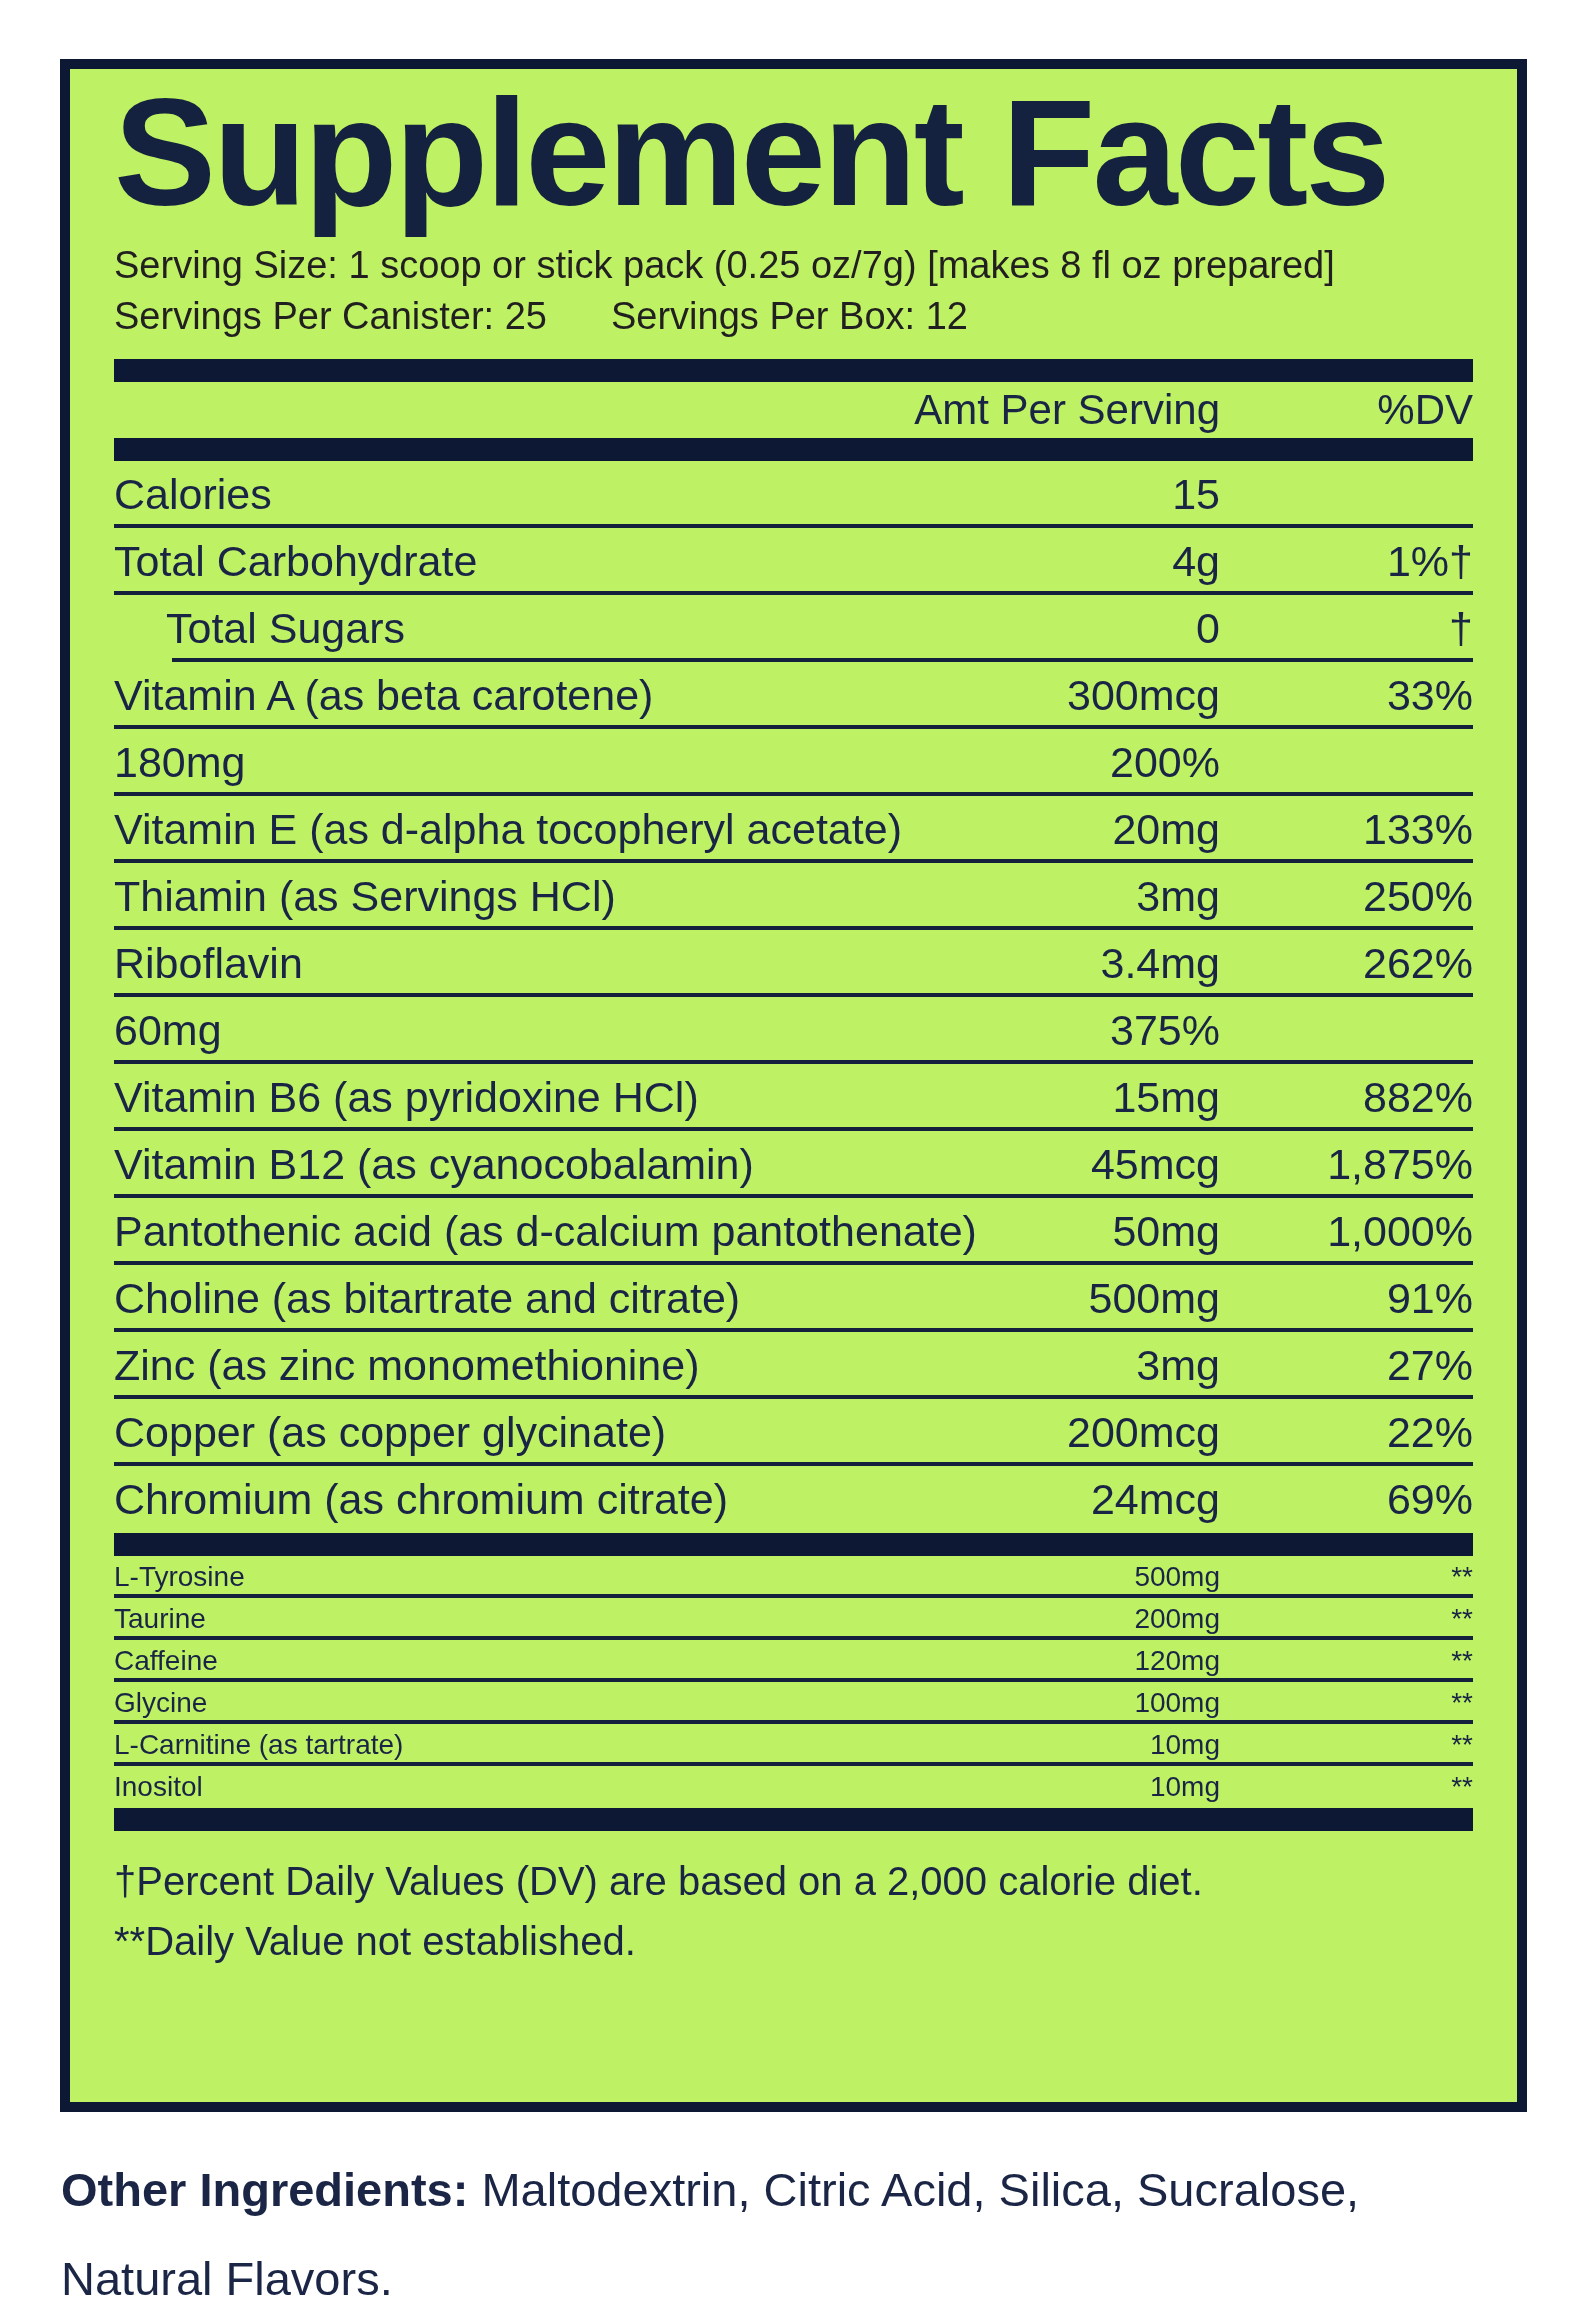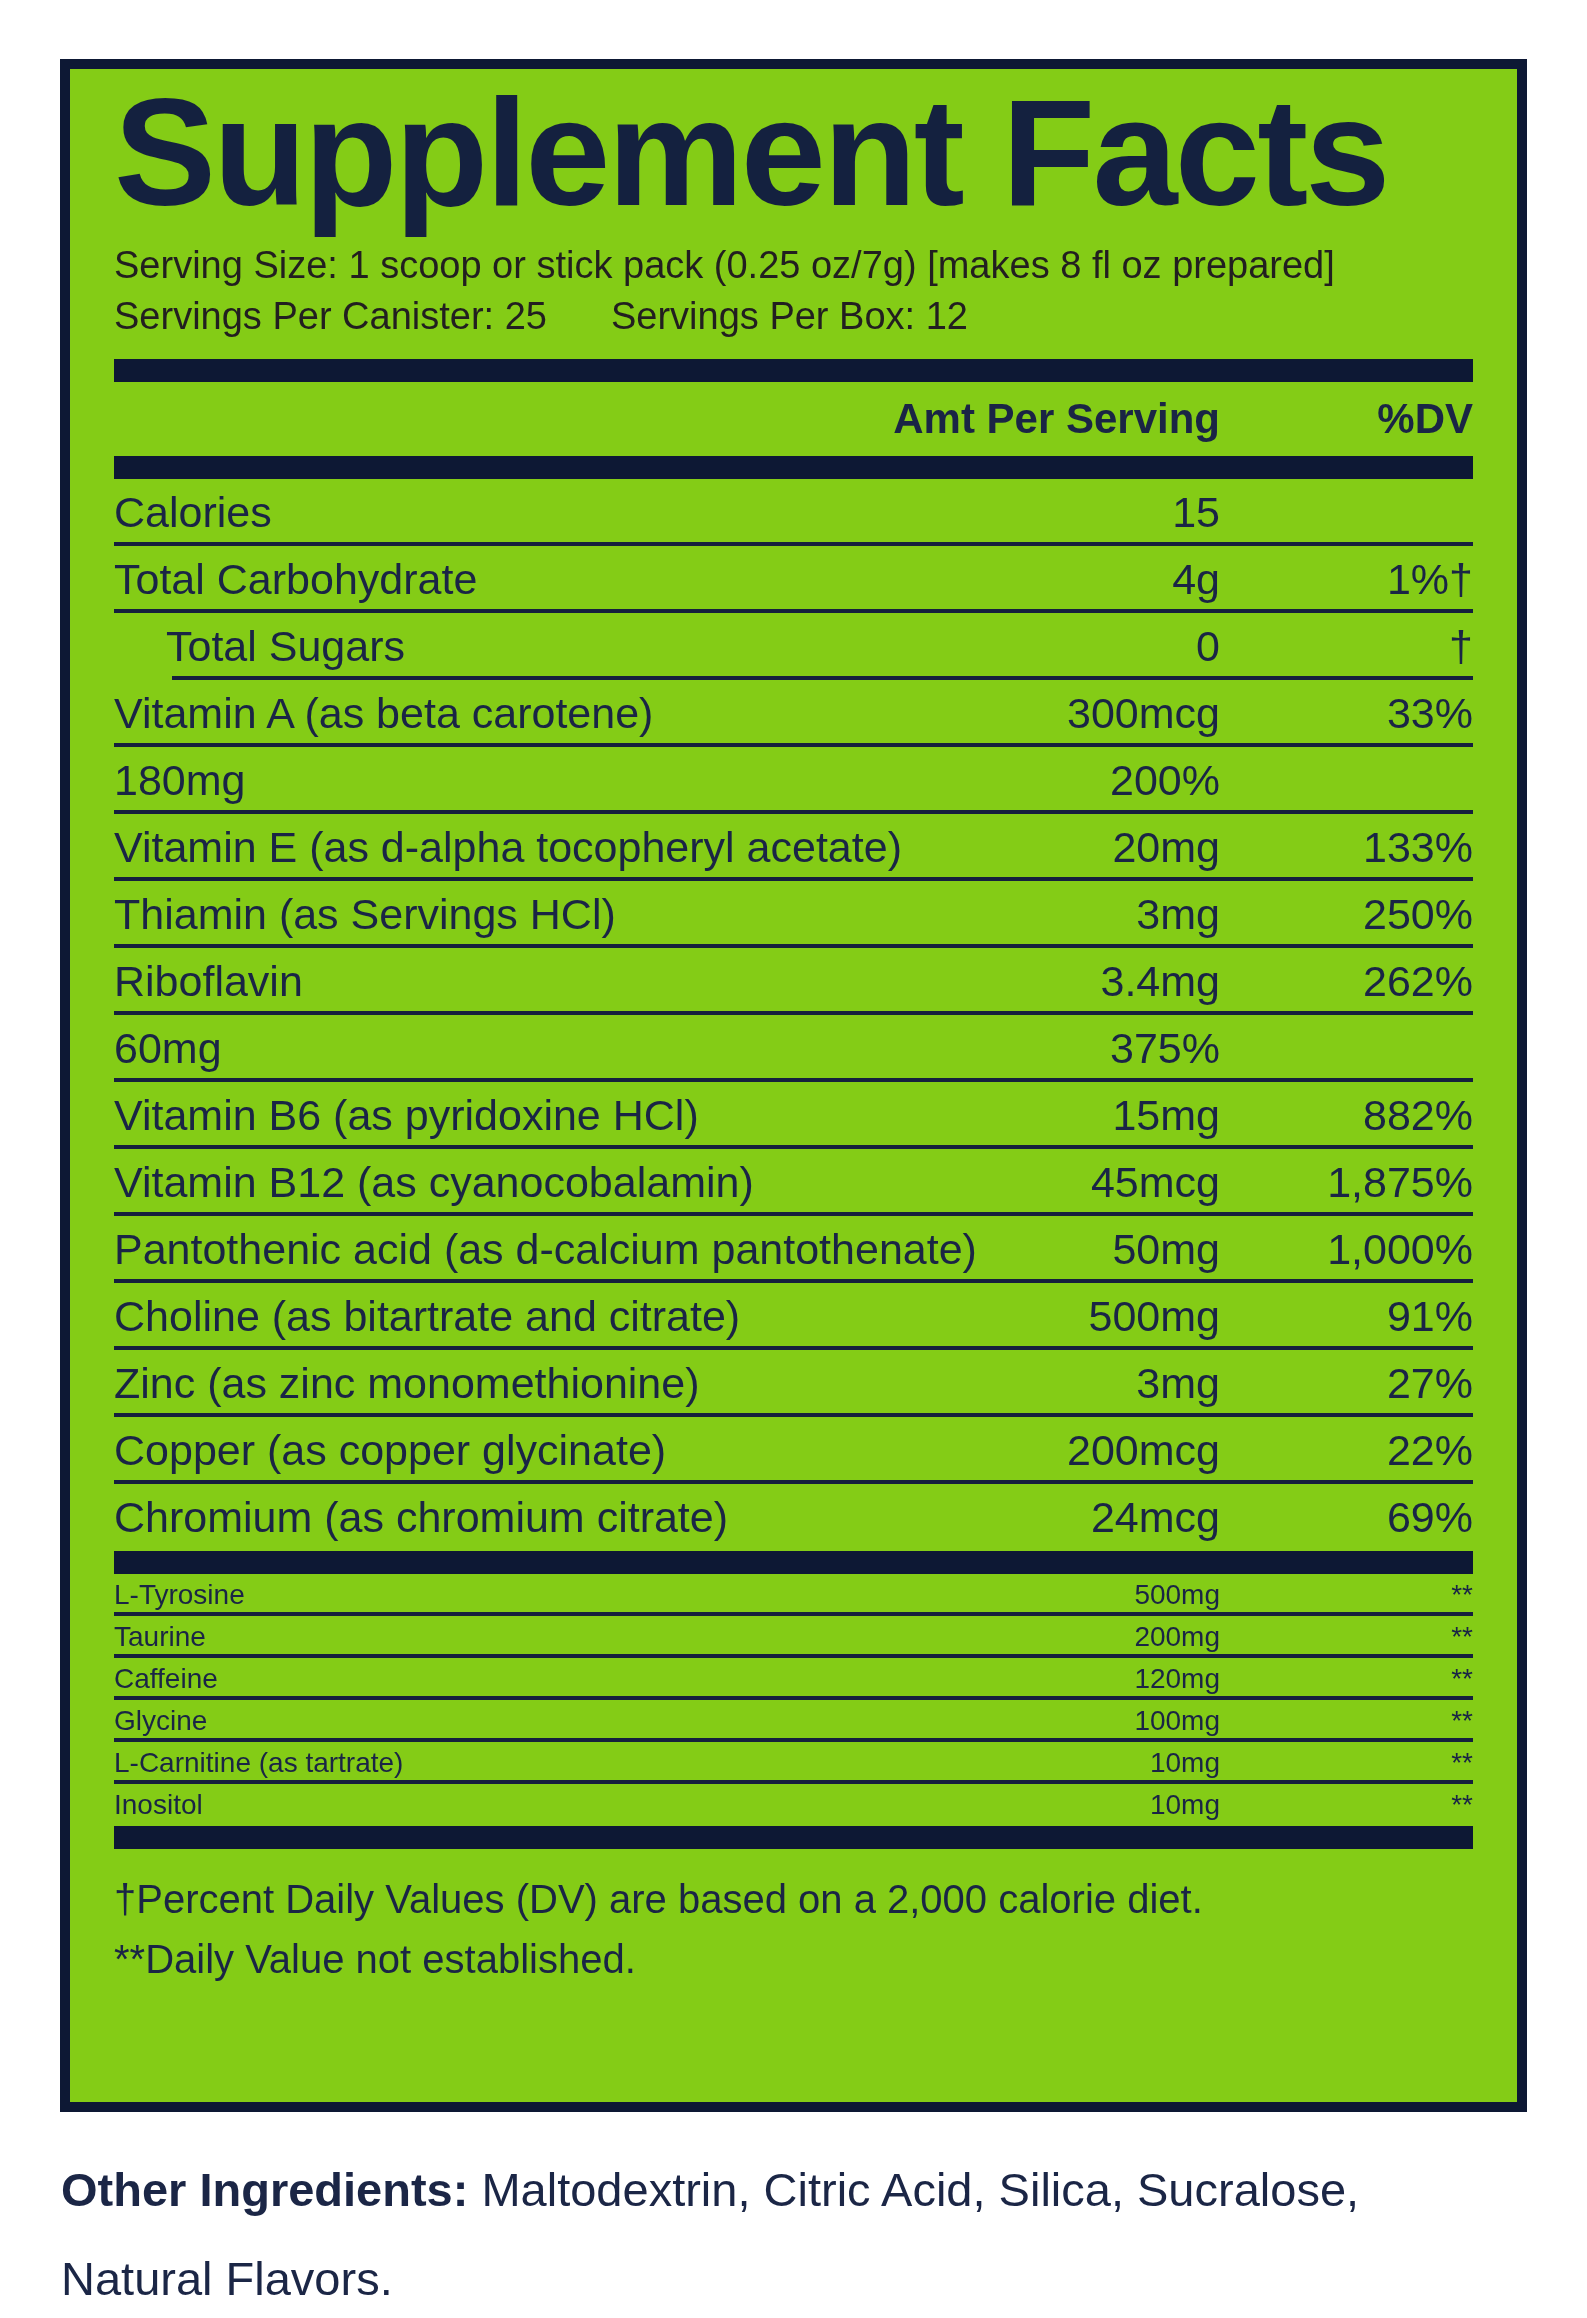--- a/index.html
+++ b/index.html
@@ -3,36 +3,36 @@
 <meta charset="utf-8">
 <style>
   html,body{margin:0;padding:0;background:#ffffff;}
   body{
     width:1587px;height:2319px;position:relative;
     font-family:"Liberation Sans",sans-serif;
     -webkit-font-smoothing:antialiased;
   }
   .panel{
     position:absolute;left:60px;top:59px;width:1467px;height:2053px;
-    box-sizing:border-box;border:10.7px solid #0d1834;background:#84cc16;
+    box-sizing:border-box;border:10.7px solid #0d1834;background:#bef264;
     padding:0 44px;display:flex;flex-direction:column;
   }
   .title{
     margin-top:3.1px;font-size:153px;font-weight:bold;color:#14213f;
     letter-spacing:-0.018em;line-height:1.04;white-space:nowrap;
   }
   .serving{margin-top:9px;font-size:38px;line-height:1.34;color:#221f20;}
   .serving .gap{display:inline-block;width:64px;}
   .bar{flex:none;height:23px;background:#0d1834;}
   .bar-1{margin-top:17px;}
   .grid{
     display:grid;grid-template-columns:auto 1fr 253px;align-items:center;
     color:#1a2545;font-size:43px;
   }
-  .colhead{height:74px;font-weight:bold;font-size:42px;}
+  .colhead{height:56px;font-weight:normal;font-size:42px;}
   .colhead .amt,.colhead .dv{white-space:nowrap;}
   .amt{text-align:right;}
   .dv{text-align:right;}
   .row{position:relative;height:67px;}
   .rows-blend .row{height:42px;font-size:28px;}
   .row.sep-full::after,.row.sep-indent::after{
     content:"";position:absolute;left:0;right:0;bottom:0;height:3.8px;background:#15203d;
   }
   .row.sep-indent::after{left:58px;}
   .row .lbl{white-space:nowrap;overflow:hidden;}

